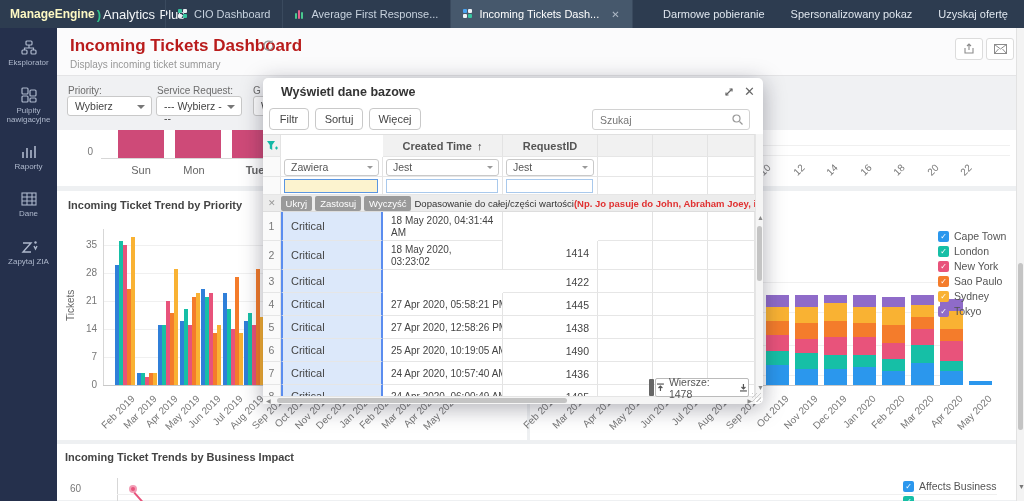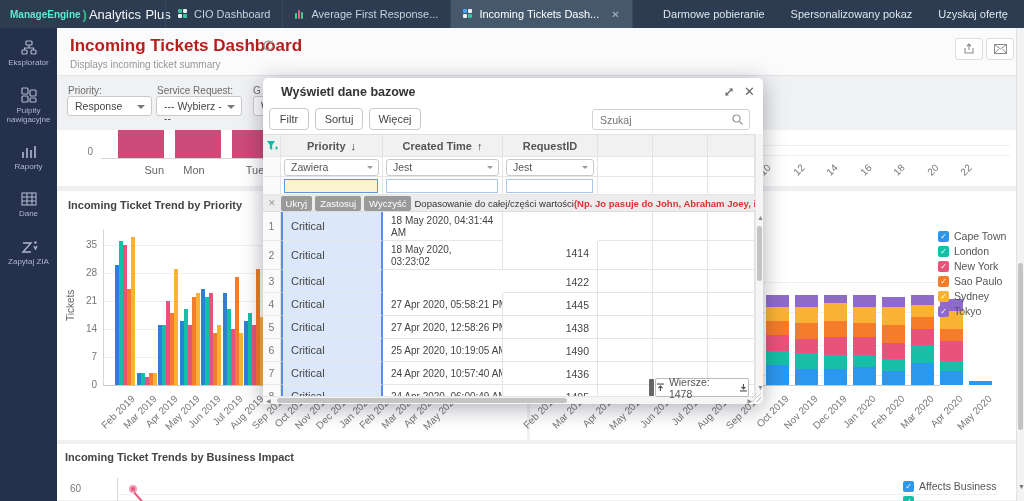--- a/index.html
+++ b/index.html
@@ -5,21 +5,21 @@
   * { margin:0; padding:0; box-sizing:border-box; }
   html,body { background:#e9ebee; }
   #app { position:relative; width:1024px; height:501px; overflow:hidden;
          font-family:"Liberation Sans",sans-serif; background:#eef0f2; }
   .abs { position:absolute; }
 
   
   .topbar { position:absolute; left:0; top:0; width:1024px; height:28px;
             background:#2d3c50; z-index:60; display:flex; align-items:stretch; }
   .brand { display:flex; align-items:center; padding-left:10px; width:165px; }
-  .brand b { color:#5eead4; font-size:10px; }
+  .brand b { color:#fef9c3; font-size:12px; }
   .brand .swoosh { color:#2fc38b; font-weight:bold; font-size:13px; margin:0 2px; }
   .brand span.lt { color:#f2f5f8; font-size:13px; }
   .tab { display:flex; align-items:center; gap:6px; padding:0 12px; font-size:11px;
          color:#c7d2de; border-left:1px solid #3a4a5e; cursor:pointer; }
   .tab.active { background:#46586c; color:#fff; border-right:1px solid #3a4a5e; }
   .tab .ticon { display:inline-block; width:10px; height:10px; position:relative; }
   .tab .ticon i { position:absolute; width:4px; height:4px; border-radius:1px; }
   .tab .x { margin-left:6px; color:#aeb9c6; font-size:10px; }
   .toplinks { margin-left:auto; display:flex; align-items:center; gap:26px; padding-right:16px; }
   .toplinks div { color:#dfe6ee; font-size:11px; cursor:pointer; }
@@ -226,36 +226,36 @@
         <g fill="none" stroke="#8b8b8b" stroke-width="1">
             <rect x="0.5" y="0.5" width="12" height="9"></rect>
             <path d="M.5.5 6.5 5 12.5.5M.5 9.5 4.5 5M12.5 9.5 8.5 5"></path>
           </g>
       </svg>
     </div>
   </div>
 
   <div class="filterbar">
     <div class="flabel" style="left:11px;top:9px">Priority:</div>
-    <div class="fdrop" style="left:10px;top:20px;width:85px"><span>Response</span></div>
+    <div class="fdrop" style="left:10px;top:20px;width:85px"><span>Wybierz</span></div>
     <div class="flabel" style="left:100px;top:9px">Service Request:</div>
     <div class="fdrop" style="left:99px;top:20px;width:86px"><span>--- Wybierz ---</span></div>
     <div class="flabel" style="left:196px;top:9px">G</div>
     <div class="fdrop" style="left:196px;top:20px;width:80px"><span>W</span></div>
   </div>
 
   <div class="panel" id="p-day" style="left:57px;top:130px;width:470px;height:56px">
       <div class="tick" style="left: 22px; top: 16px; width: 14px;">0</div>
       <div class="axisline" style="left: 44px; top: 28px; width: 420px; height: 1px;"></div>
       <div class="bar" style="left: 61px; top: 0px; width: 46px; height: 28px; background: rgb(206, 74, 120);"></div>
-      <div class="xlab-flat" style="left: 61px; top: 34px; width: 46px; text-align: right;">Sun</div>
+      <div class="xlab-flat" style="left: 61px; top: 34px; width: 46px;">Sun</div>
       <div class="bar" style="left: 118px; top: 0px; width: 46px; height: 28px; background: rgb(206, 74, 120);"></div>
       <div class="xlab-flat" style="left: 114px; top: 34px; width: 46px;">Mon</div>
       <div class="bar" style="left: 175px; top: 0px; width: 46px; height: 28px; background: rgb(206, 74, 120);"></div>
-      <div class="xlab-flat" style="left: 175px; top: 34px; width: 46px;">Tue</div>
+      <div class="xlab-flat" style="left: 175px; top: 34px; width: 46px; font-weight: bold;">Tue</div>
     </div>
   <div class="panel" id="p-hour" style="left:530px;top:130px;width:486px;height:56px">
       <div class="gridline" style="left: 10px; top: 15px; width: 470px;"></div>
       <div class="gridline" style="left: 10px; top: 25px; width: 470px;"></div>
       <div class="xlab" style="left: 205px; top: 32px; width: 30px;">10</div>
       <div class="xlab" style="left: 238.5px; top: 32px; width: 30px;">12</div>
       <div class="xlab" style="left: 272px; top: 32px; width: 30px;">14</div>
       <div class="xlab" style="left: 305.5px; top: 32px; width: 30px;">16</div>
       <div class="xlab" style="left: 339px; top: 32px; width: 30px;">18</div>
       <div class="xlab" style="left: 372.5px; top: 32px; width: 30px;">20</div>
@@ -459,24 +459,20 @@
           <path d="M7.5 7.5 10.5 10.5" stroke="#999" stroke-width="1.2"></path>
       </svg>
     </div>
 
     <div class="mtable" id="mtable">
         <div class="cell hcell" style="left: 0px; top: 0px; width: 18px; height: 22px;">
           <svg width="12" height="12" viewBox="0 0 12 12">
             <path d="M1 1h8L6.2 5v5L3.8 8.5V5z" fill="#14b8a6"></path>
             <path d="M9 8h3M10.5 6.5v3" stroke="#14b8a6" stroke-width="1.2"></path>
           </svg>
-        </div>
-        <div class="cell hcell" style="left: 18px; top: 0px; width: 102px; height: 22px;">
-          <span>Priority</span>
-          <span style="font-weight: normal; color: rgb(51, 51, 51); font-size: 11px;">↓</span>
         </div>
         <div class="cell hcell" style="left: 120px; top: 0px; width: 120px; height: 22px;">
           <span>Created Time</span>
           <span style="font-weight: normal; color: rgb(51, 51, 51); font-size: 11px;">↑</span>
         </div>
         <div class="cell hcell" style="left: 240px; top: 0px; width: 95px; height: 22px;">
           <span>RequestID</span>
         </div>
         <div class="cell hcell" style="left: 335px; top: 0px; width: 55px; height: 22px;"></div>
         <div class="cell hcell" style="left: 390px; top: 0px; width: 55px; height: 22px;"></div>

